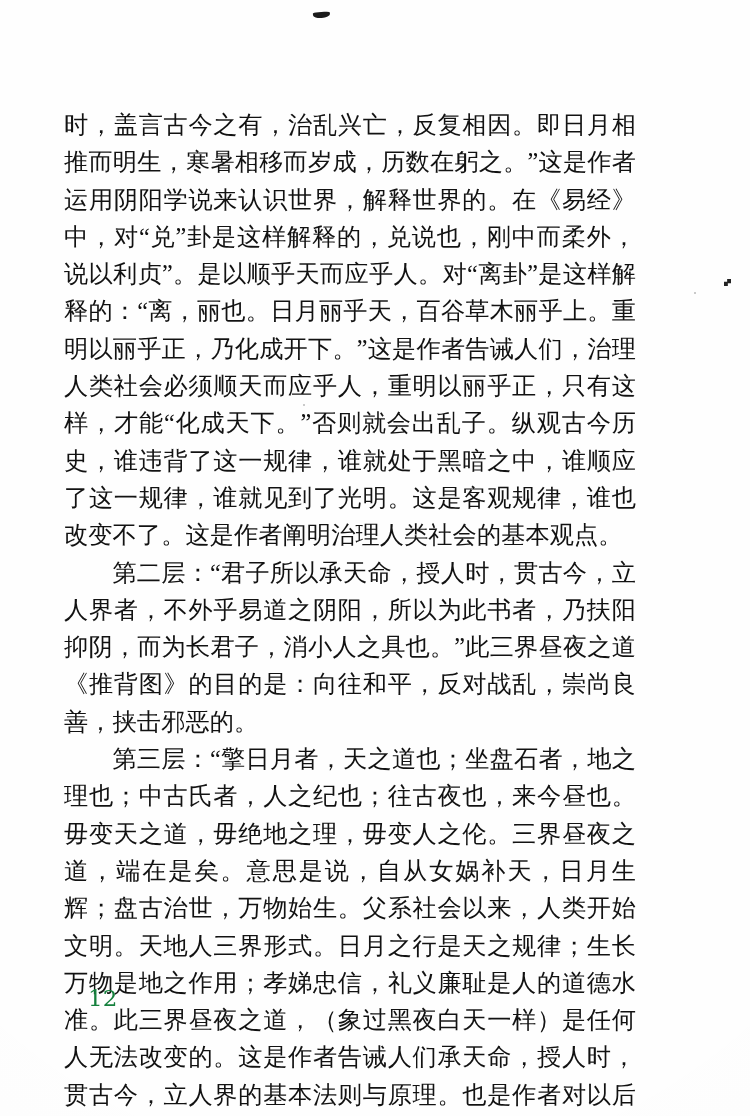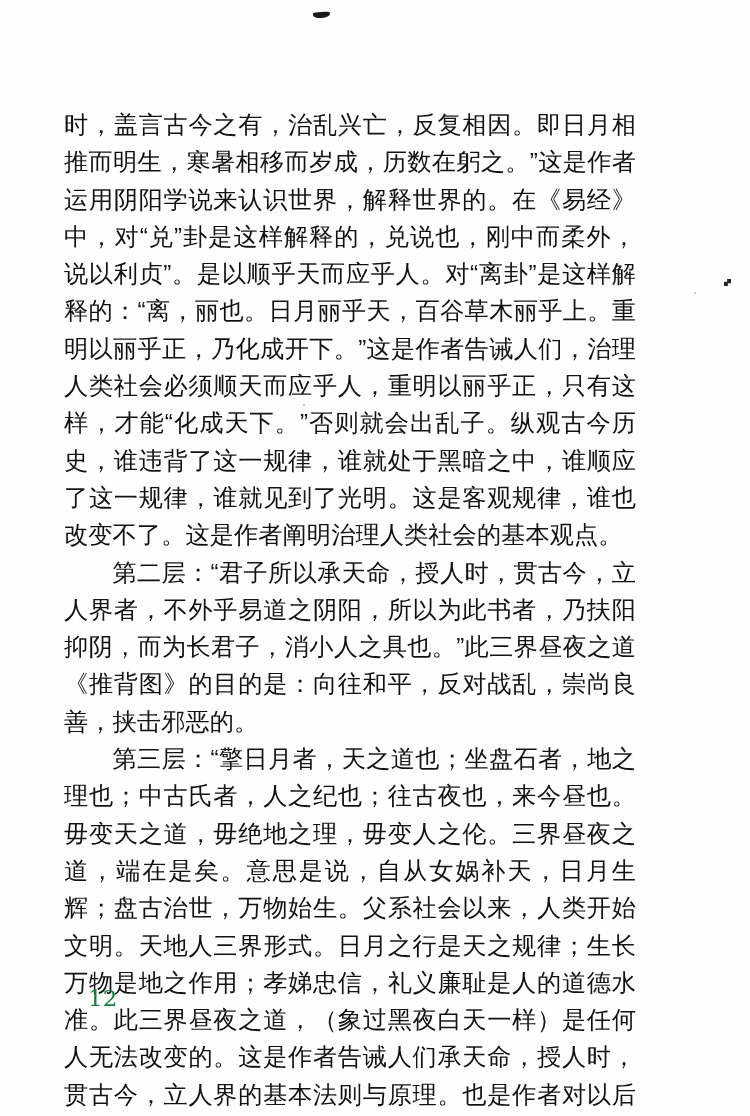--- a/index.html
+++ b/index.html
@@ -61,21 +61,21 @@
     width: 572px;
   }
   p.para {
     margin: 0;
     font-size: 24.2px;
     line-height: 37.3px;
     color: #121212;
     text-align: justify;
     text-justify: inter-character;
     letter-spacing: 0.1px;
-    font-family: Liberation Sans, sans-serif;
+    font-family: Liberation Serif, serif;
     text-indent: 0;
     
     -webkit-font-smoothing: none;
   }
   p.para.indent {
     text-indent: 2em;
   }
   
   .pagenum {
     position: absolute;

